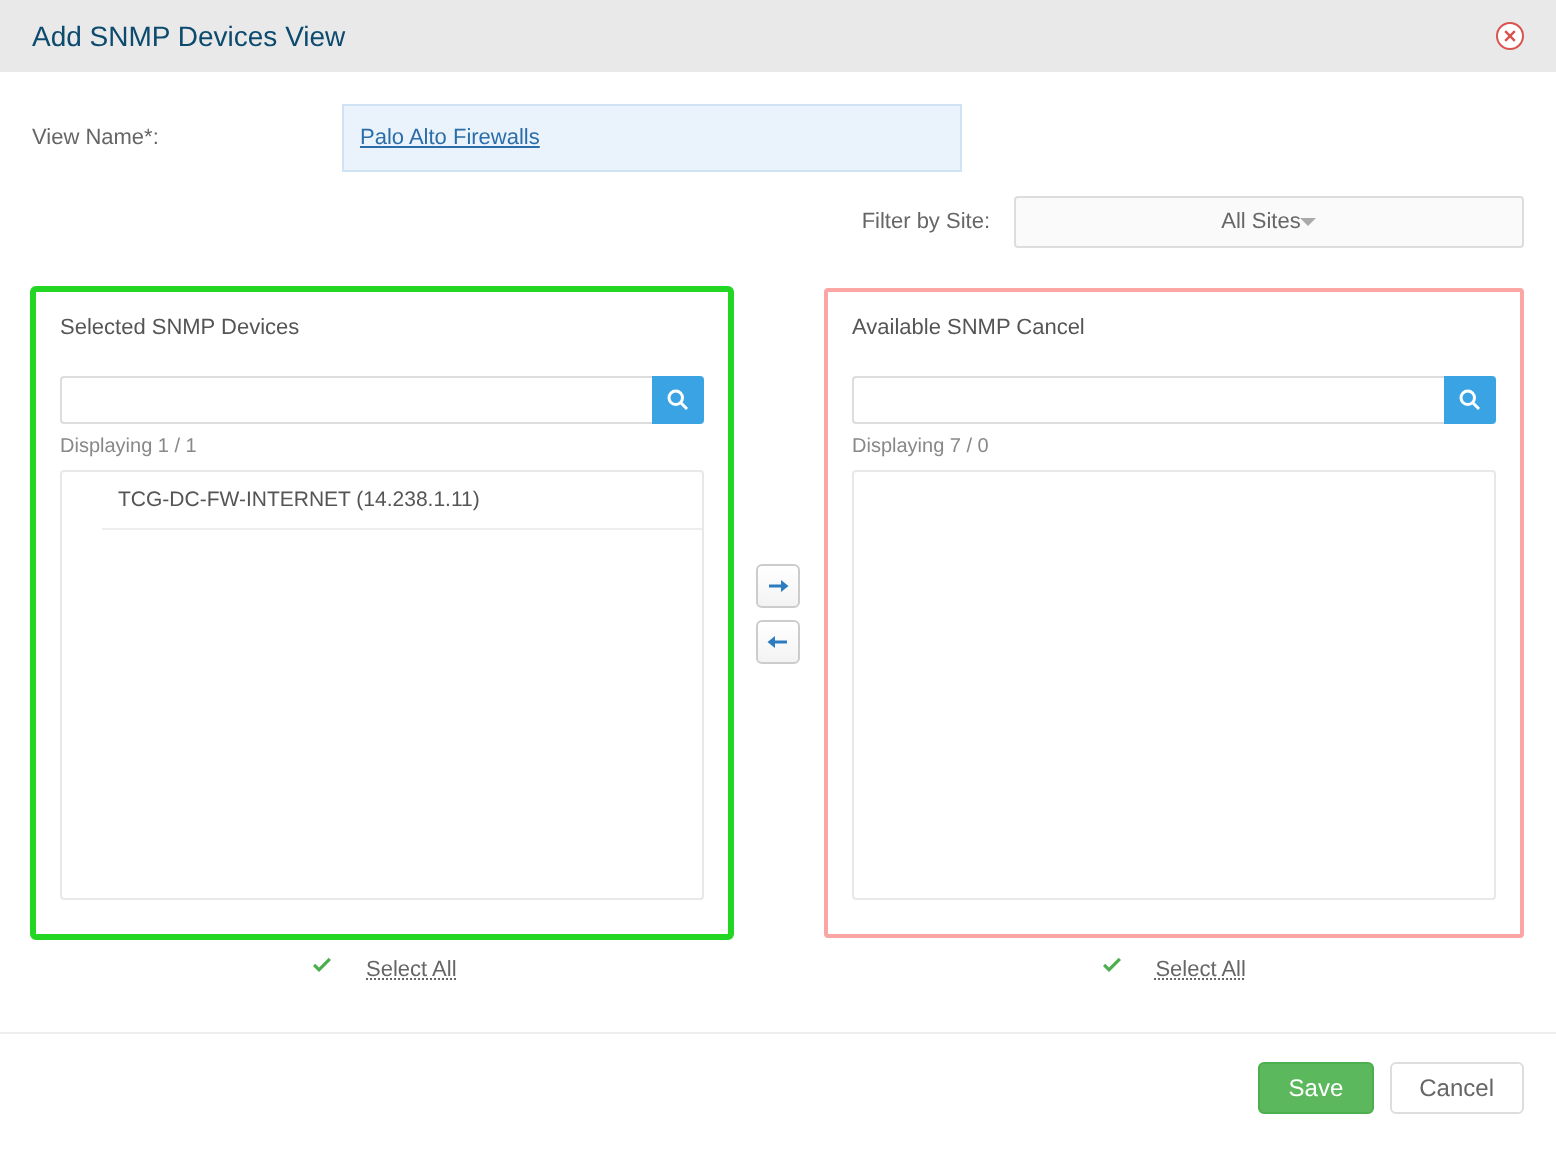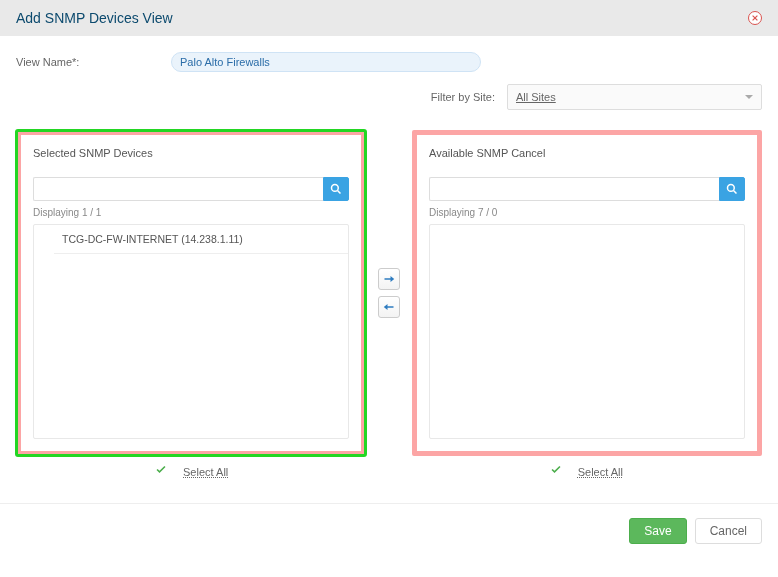--- a/index.html
+++ b/index.html
@@ -38,28 +38,29 @@
     gap: 45px;
   }
   .label-viewname {
     width: 110px;
     text-align: left;
     font-size: 11px;
     color: #666;
   }
   .input-viewname {
     width: 310px;
-    height: 20px;
+    height: 34px;
     border: 1px solid #cfe3f5;
     background: #eaf3fb;
     color: #2b6da8;
     padding: 0 8px;
     font-size: 11px;
-    border-radius: 10px;
+    border-radius: 0;
     outline: none;
+    text-decoration: underline;
   }
   .filters {
     padding: 4px 16px 12px 16px;
   }
   .filter-row {
     display: flex;
     justify-content: flex-end;
     align-items: center;
     margin-bottom: 8px;
     gap: 12px;
@@ -69,42 +70,41 @@
     color: #666;
     text-align: right;
   }
   .select-wrap {
     width: 255px;
     height: 26px;
     border: 1px solid #ddd;
     background: #fafafa;
     display: flex;
     align-items: center;
-    justify-content: space-between;
+    justify-content: center;
     padding: 0 8px;
     font-size: 11px;
     color: #666;
     cursor: pointer;
     border-radius: 2px;
-    text-decoration: underline;
   }
   .select-caret {
     width: 0; height: 0;
     border-left: 4px solid transparent;
     border-right: 4px solid transparent;
     border-top: 4px solid #aaa;
   }
   .lists-area {
     display: flex;
     padding: 0 16px;
     gap: 0;
     align-items: stretch;
   }
   .panel {
-    border: 5px solid #fca5a5;
+    border: 2px solid #fca5a5;
     padding: 12px;
     width: 350px;
     min-height: 325px;
     border-radius: 2px;
     position: relative;
   }
   .panel.selected {
     outline: 3px solid #23d623;
     outline-offset: -2px;
   }

